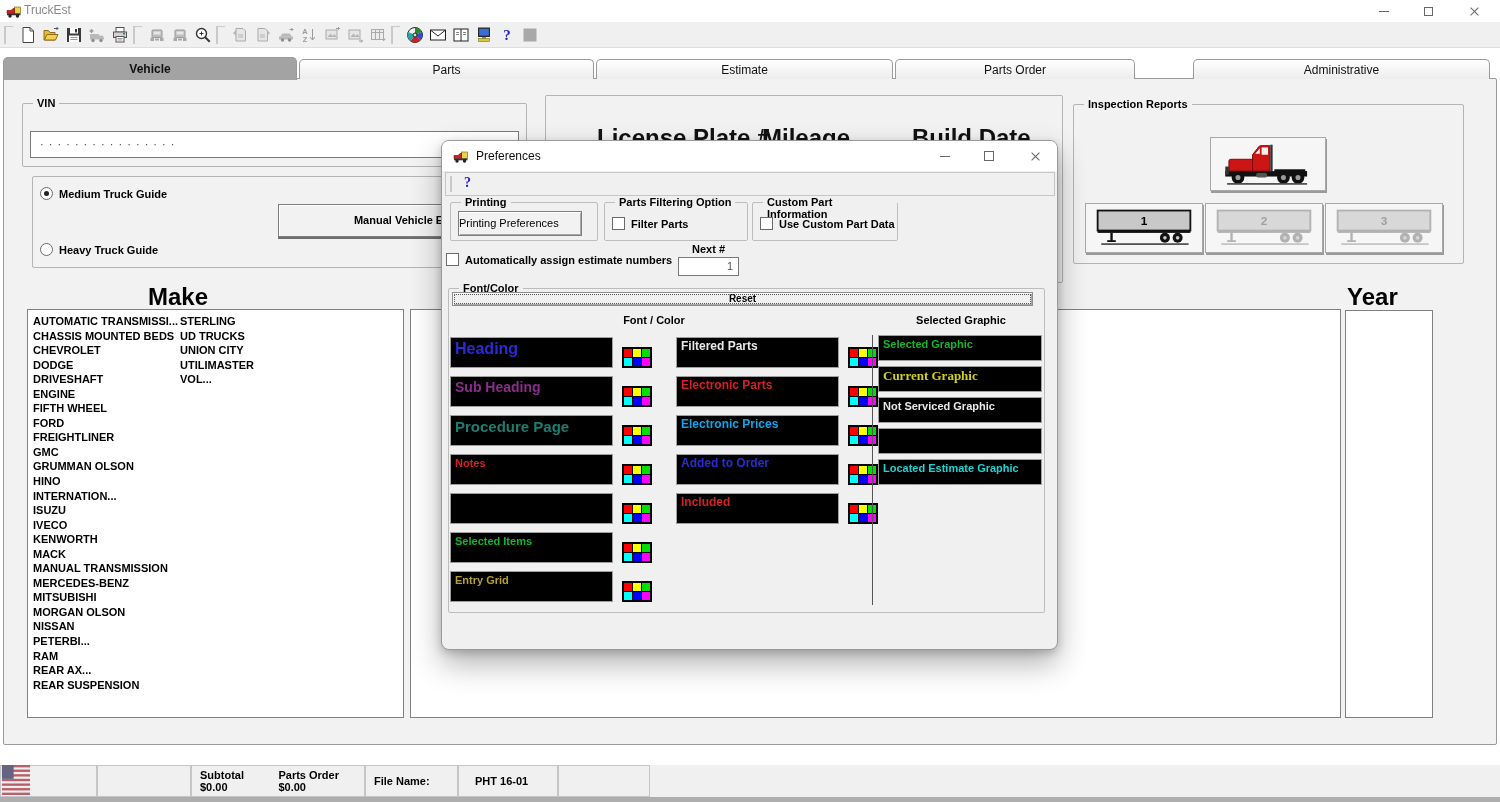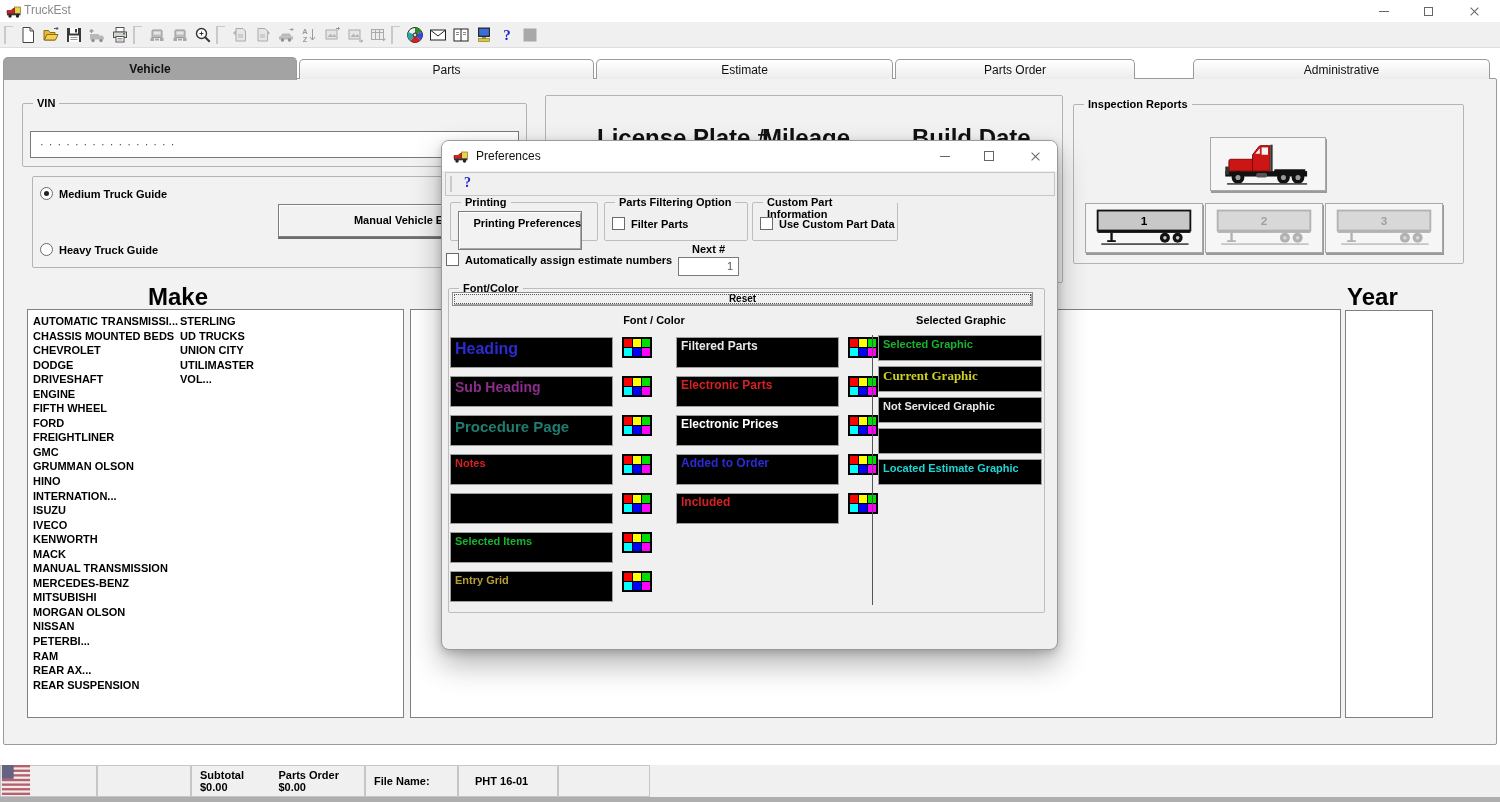--- a/index.html
+++ b/index.html
@@ -55,21 +55,21 @@
   
   .dialog{left:441px;top:140px;width:617px;height:510px;background:#f0f0f0;border:1px solid #9a9a9a;
     border-radius:8px;box-sizing:border-box;z-index:10;overflow:hidden;
     box-shadow:0 14px 30px rgba(0,0,0,.30), 0 3px 8px rgba(0,0,0,.18);}
   .dlg-titlebar{position:absolute;left:0;top:0;width:100%;height:30px;background:#ffffff;}
   .dlg-title{position:absolute;left:34px;top:8px;font-size:12px;color:#111;}
   .dlg-winbtn{position:absolute;top:0;width:36px;height:30px;display:flex;align-items:center;justify-content:center;}
   .dlg-help{position:absolute;left:3px;top:31px;width:610px;height:24px;border:1px solid #c6c6c6;box-sizing:border-box;background:#f0f0f0;}
   .dlg-gb{position:absolute;border:1px solid #bdbdbd;border-radius:2px;box-sizing:border-box;}
   .dlg-gb .gb-legend{background:#f0f0f0;}
-  .fc-row{display:flex;align-items:flex-start;gap:9px;margin-bottom:8px;}
+  .fc-row{display:flex;align-items:flex-end;gap:9px;margin-bottom:8px;}
   .fc-right .fc-row{margin-bottom:5px;}
   .blackbox{width:163px;height:100%;background:#000;border:1px solid #9f9f9f;box-sizing:border-box;
     padding:2px 4px;font-weight:700;overflow:hidden;}
   .fc-right .blackbox{width:164px;}
   .blackbox span{display:block;line-height:1.15;white-space:nowrap;}
   .palette{width:30px;height:21px;}
   .reset-btn{position:absolute;left:10px;top:151px;width:581px;height:14px;background:#f0f0f0;
     border:1px solid #8d8d8d;box-sizing:border-box;box-shadow:inset 1px 1px 0 #fff,inset -1px -1px 0 #a8a8a8;
     outline:1px dotted #555;outline-offset:-3px;font-size:10px;font-weight:700;text-align:center;line-height:12px;}
 
@@ -443,21 +443,21 @@
     </div>
 
     <div class="dlg-help">
       <div class="abs" style="left:4px;top:3px;width:2px;height:16px;border-left:2px solid #c9c9c9;"></div>
       <div class="abs" style="left:18px;top:2px;font-size:14px;font-weight:700;color:#2222cc;font-family:'Liberation Serif',serif;">?</div>
     </div>
 
     <div class="dlg-gb" style="left:8px;top:61px;width:148px;height:39px;">
       <span class="gb-legend">Printing</span>
     </div>
-    <div class="abs btn3d" style="left:16px;top:70px;width:124px;height:39px;text-align:right;line-height:23px;font-size:11px;font-weight:700;">Printing Preferences</div>
+    <div class="abs btn3d" style="left:16px;top:70px;width:124px;height:25px;text-align:left;line-height:23px;font-size:11px;font-weight:400;">Printing Preferences</div>
 
     <div class="dlg-gb" style="left:162px;top:61px;width:144px;height:39px;">
       <span class="gb-legend">Parts Filtering Option</span>
     </div>
     <div class="abs checkbox" style="left:170px;top:76px;"></div>
     <div class="abs smalltext" style="left:189px;top:77px;">Filter Parts</div>
 
     <div class="dlg-gb" style="left:310px;top:61px;width:146px;height:39px;">
       <span class="gb-legend">Custom Part Information</span>
     </div>
@@ -600,21 +600,21 @@
               <rect x="2" y="2" width="8" height="8" fill="#ff0000"></rect>
               <rect x="11" y="2" width="8" height="8" fill="#ffff00"></rect>
               <rect x="20" y="2" width="8" height="8" fill="#00dd00"></rect>
               <rect x="2" y="11" width="8" height="8" fill="#00ffff"></rect>
               <rect x="11" y="11" width="8" height="8" fill="#0000ff"></rect>
               <rect x="20" y="11" width="8" height="8" fill="#ff00ff"></rect>
             </svg></div>
         </div>
         <div class="fc-row" style="height: 31px;">
           <div class="blackbox">
-            <span style="color: #ffffff; font-size: 12px;">Electronic Prices</span>
+            <span style="color: #0ea5e9; font-size: 12px;">Electronic Prices</span>
           </div>
           <div class="palette"><svg viewBox="0 0 30 21" width="30" height="21">
               <rect width="30" height="21" fill="#000"></rect>
               <rect x="2" y="2" width="8" height="8" fill="#ff0000"></rect>
               <rect x="11" y="2" width="8" height="8" fill="#ffff00"></rect>
               <rect x="20" y="2" width="8" height="8" fill="#00dd00"></rect>
               <rect x="2" y="11" width="8" height="8" fill="#00ffff"></rect>
               <rect x="11" y="11" width="8" height="8" fill="#0000ff"></rect>
               <rect x="20" y="11" width="8" height="8" fill="#ff00ff"></rect>
             </svg></div>

